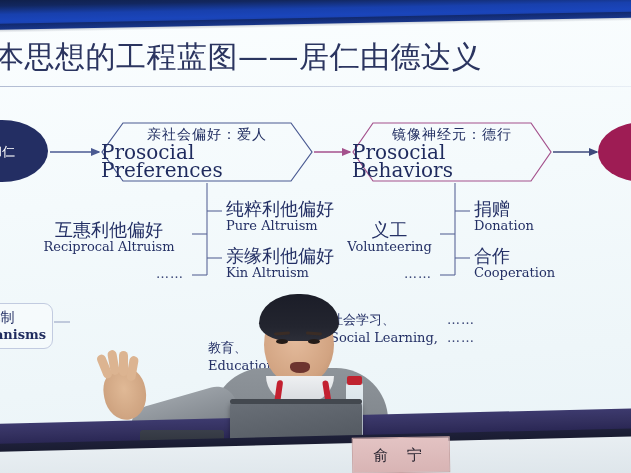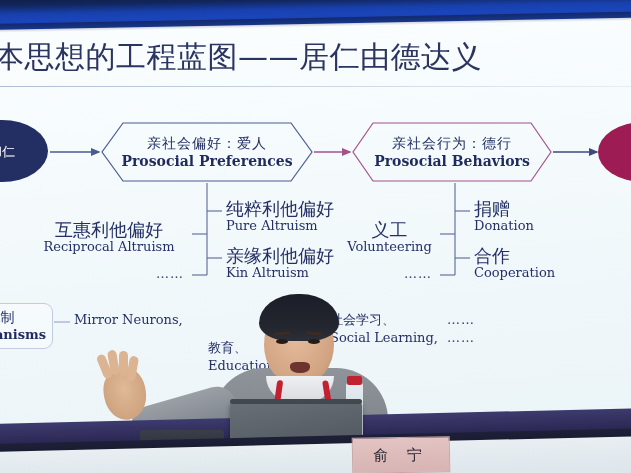--- a/index.html
+++ b/index.html
@@ -71,21 +71,21 @@
     background: transparent;
   }
   .hexbox svg { position:absolute; left:0; top:0; }
   .hexbox .label-cn {
     position: relative; z-index:2;
     font-size: 14px; line-height: 18px; color: #233063; letter-spacing: 1px;
     font-family: "DejaVu Sans", sans-serif;
   }
   .hexbox .label-en {
     position: relative; z-index:2;
-    font-size: 14px; line-height: 18px; color: #1f2b5e; font-weight: 700;
+    font-size: 20px; line-height: 18px; color: #1f2b5e; font-weight: 400;
     font-family: "DejaVu Serif", serif;
   }
   #hex-pref { left: 101px; top: 122px; width: 212px; height: 60px; }
   #hex-beh  { left: 352px; top: 122px; width: 200px; height: 60px; }
 
   
   .conn { position: absolute; }
 
   
   .sub {
@@ -305,21 +305,21 @@
           <polygon points="22,1 190,1 211,30 190,59 22,59 1,30" fill="none" stroke="#4a5a92" stroke-width="1.2"></polygon>
         </svg>
         <span class="label-cn">亲社会偏好：爱人</span>
         <span class="label-en">Prosocial Preferences</span>
       </div>
 
       <div class="hexbox" id="hex-beh">
         <svg width="200" height="60" viewBox="0 0 200 60">
           <polygon points="21,1 179,1 199,30 179,59 21,59 1,30" fill="none" stroke="#a4518c" stroke-width="1.2"></polygon>
         </svg>
-        <span class="label-cn">亲社会行为：德行</span>
+        <span class="label-cn">镜像神经元：德行</span>
         <span class="label-en">Prosocial Behaviors</span>
       </div>
 
       <div class="node-ellipse right">
         <span></span>
       </div>
 
       <div class="sub right-al" style="left:28px; top:221px; width:162px;">
         <span class="cn">互惠利他偏好</span>
         <span class="en">Reciprocal Altruism</span>
@@ -347,21 +347,20 @@
         <span class="en">Cooperation</span>
       </div>
       <div class="dots" style="left:404px; top:266px;">……</div>
 
       <div class="mech-box">
         <span class="cn">机制</span>
         <span class="en">Mechanisms</span>
       </div>
 
       <div class="mech-item" style="left:74px; top:311px;">
-        <span class="en">Mirror Neurons,</span>
       </div>
       <div class="mech-item" style="left:208px; top:311px;margin-top:28px;">
         <span class="cn">教育、</span>
         <span class="en">Education,</span>
       </div>
       <div class="mech-item" style="left:330px; top:311px;">
         <span class="cn">社会学习、</span>
         <span class="en">Social Learning,</span>
       </div>
       <div class="dots" style="left:447px; top:312px;">……</div>

